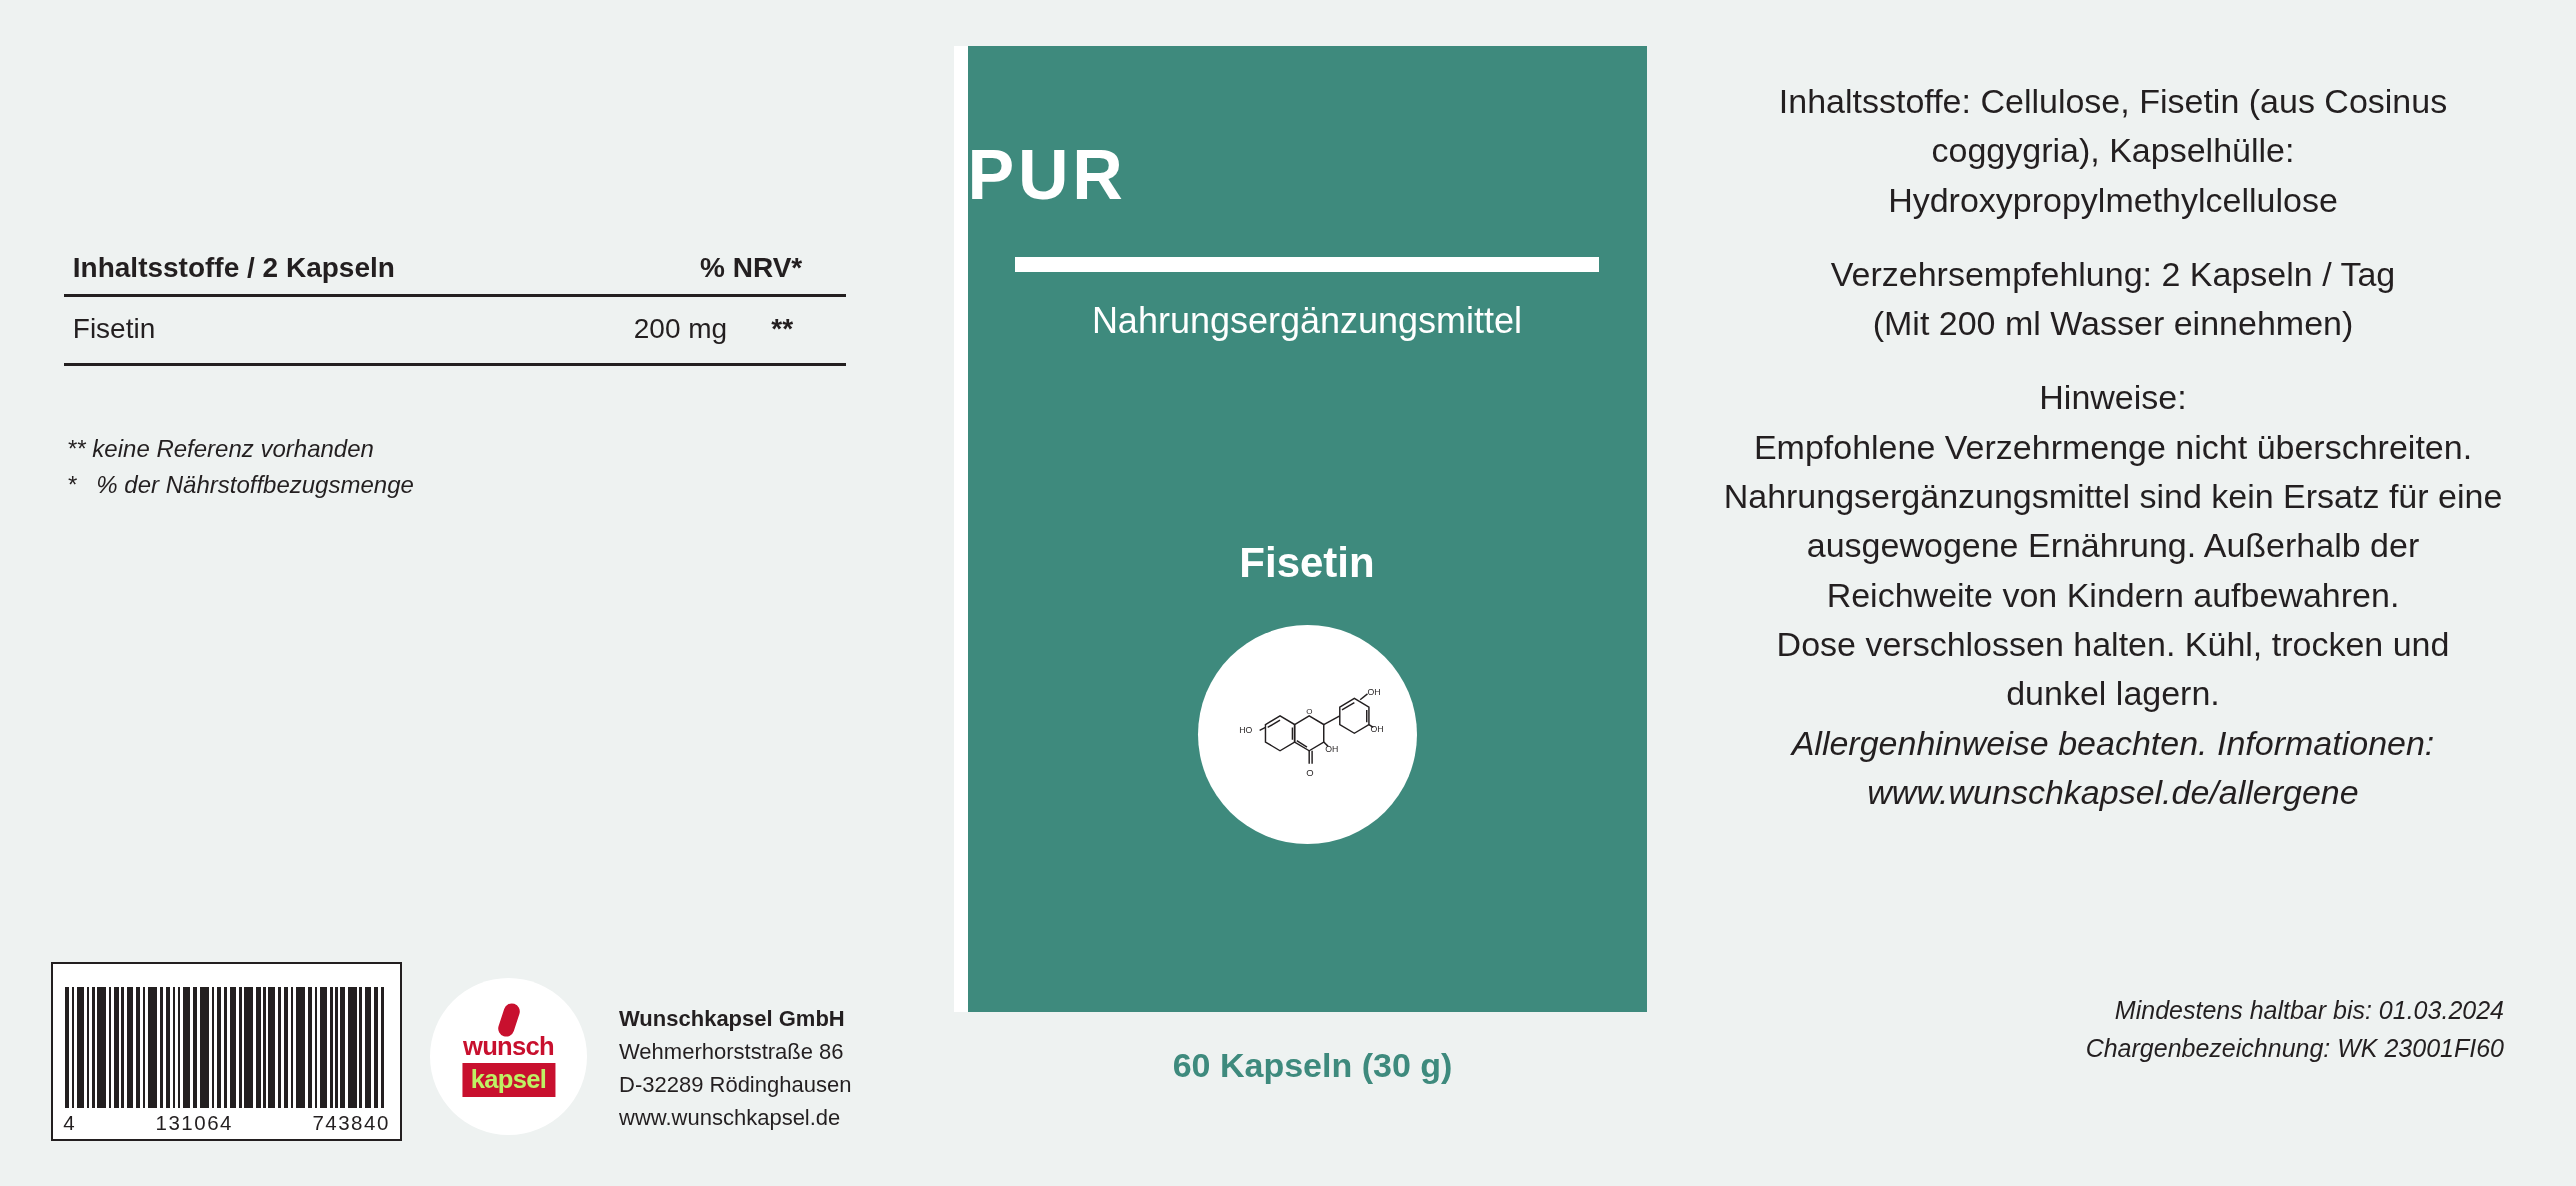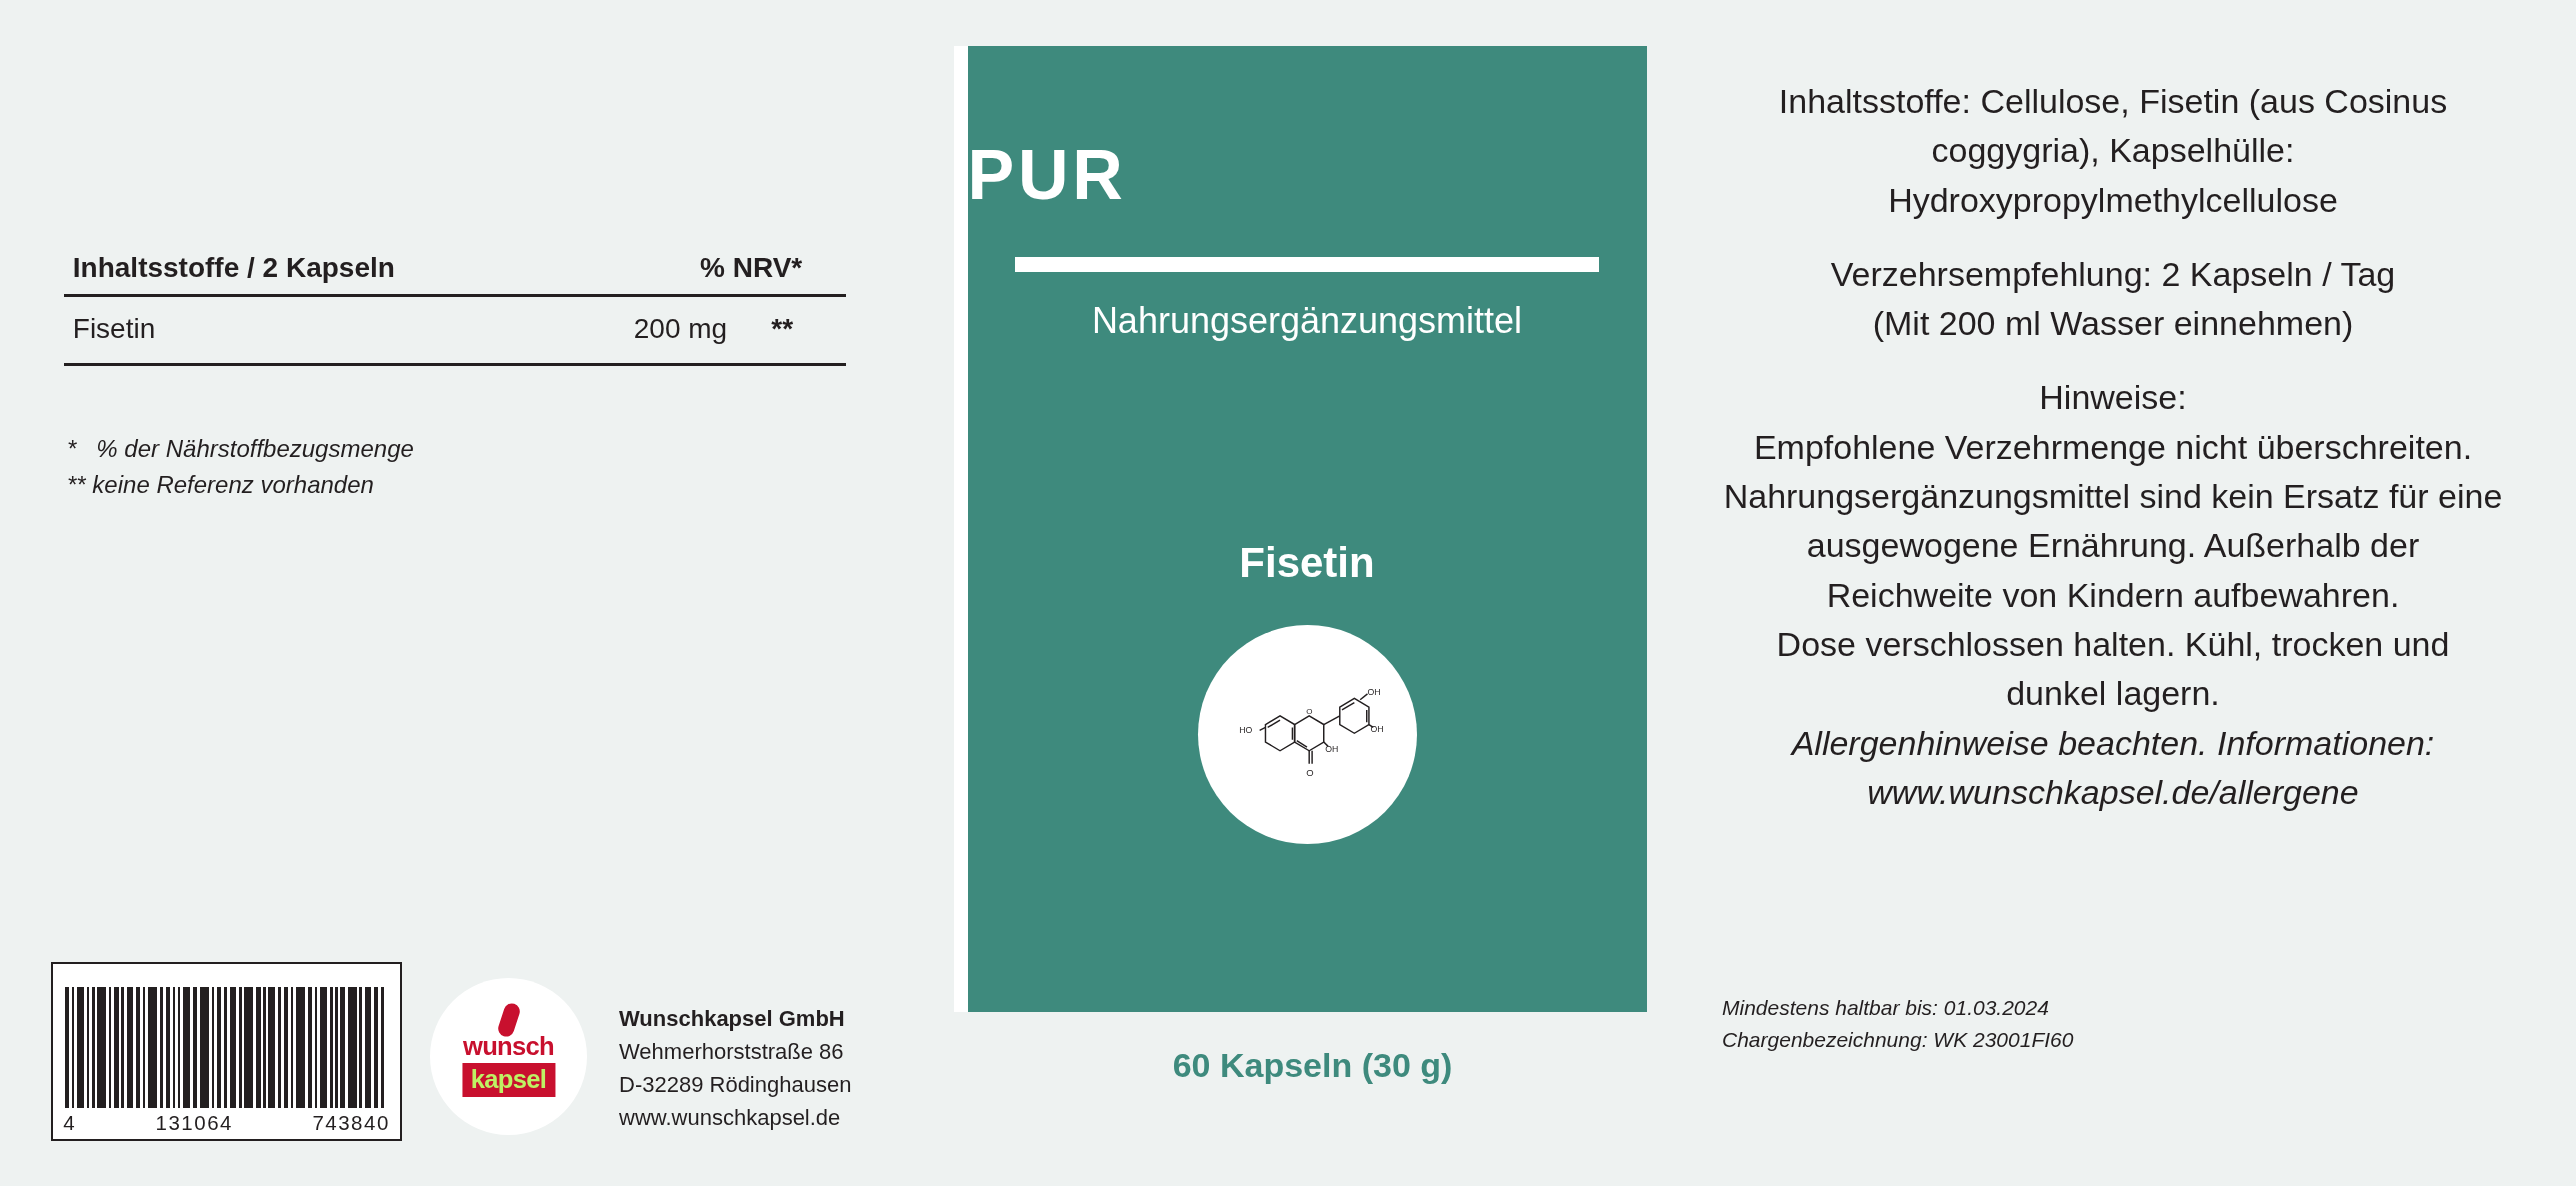--- a/index.html
+++ b/index.html
@@ -260,22 +260,22 @@
   .rblock { margin-bottom: 25px; }
   .rblock.tight { margin-bottom: 0; }
   .rblock p { margin: 0; }
   .notes-title { margin-bottom: 2.9px; }
   .italic { font-style: italic; }
   .right-footer {
     position: absolute;
     left: 44px;
     top: 992px;
     width: 782px;
-    text-align: left;
-    font-size: 21px;
+    text-align: right;
+    font-size: 25px;
     font-style: italic;
     line-height: 1.5;
   }
 </style>
 </head>
 <body>
 
 <div class="label-root">
 
   <div class="left-panel">
@@ -286,22 +286,22 @@
         <span class="col-right">% NRV*</span>
       </div>
       <div class="nutri-row">
         <span class="cell-name">Fisetin</span>
         <span class="cell-amount">200 mg</span>
         <span class="cell-nrv">**</span>
       </div>
     </div>
 
     <div class="footnotes">
+      <div class="fn-line">** keine Referenz vorhanden</div>
       <div class="fn-line">*   % der Nährstoffbezugsmenge</div>
-      <div class="fn-line">** keine Referenz vorhanden</div>
     </div>
 
     <div class="bottom-left">
 
       <div class="barcode-box">
         <div class="barcode-bars">
           <i style="width:4.4px"></i>
             <i style="width:2.2px"></i>
             <i style="width:6.6px"></i>
             <i style="width:2.2px"></i>

